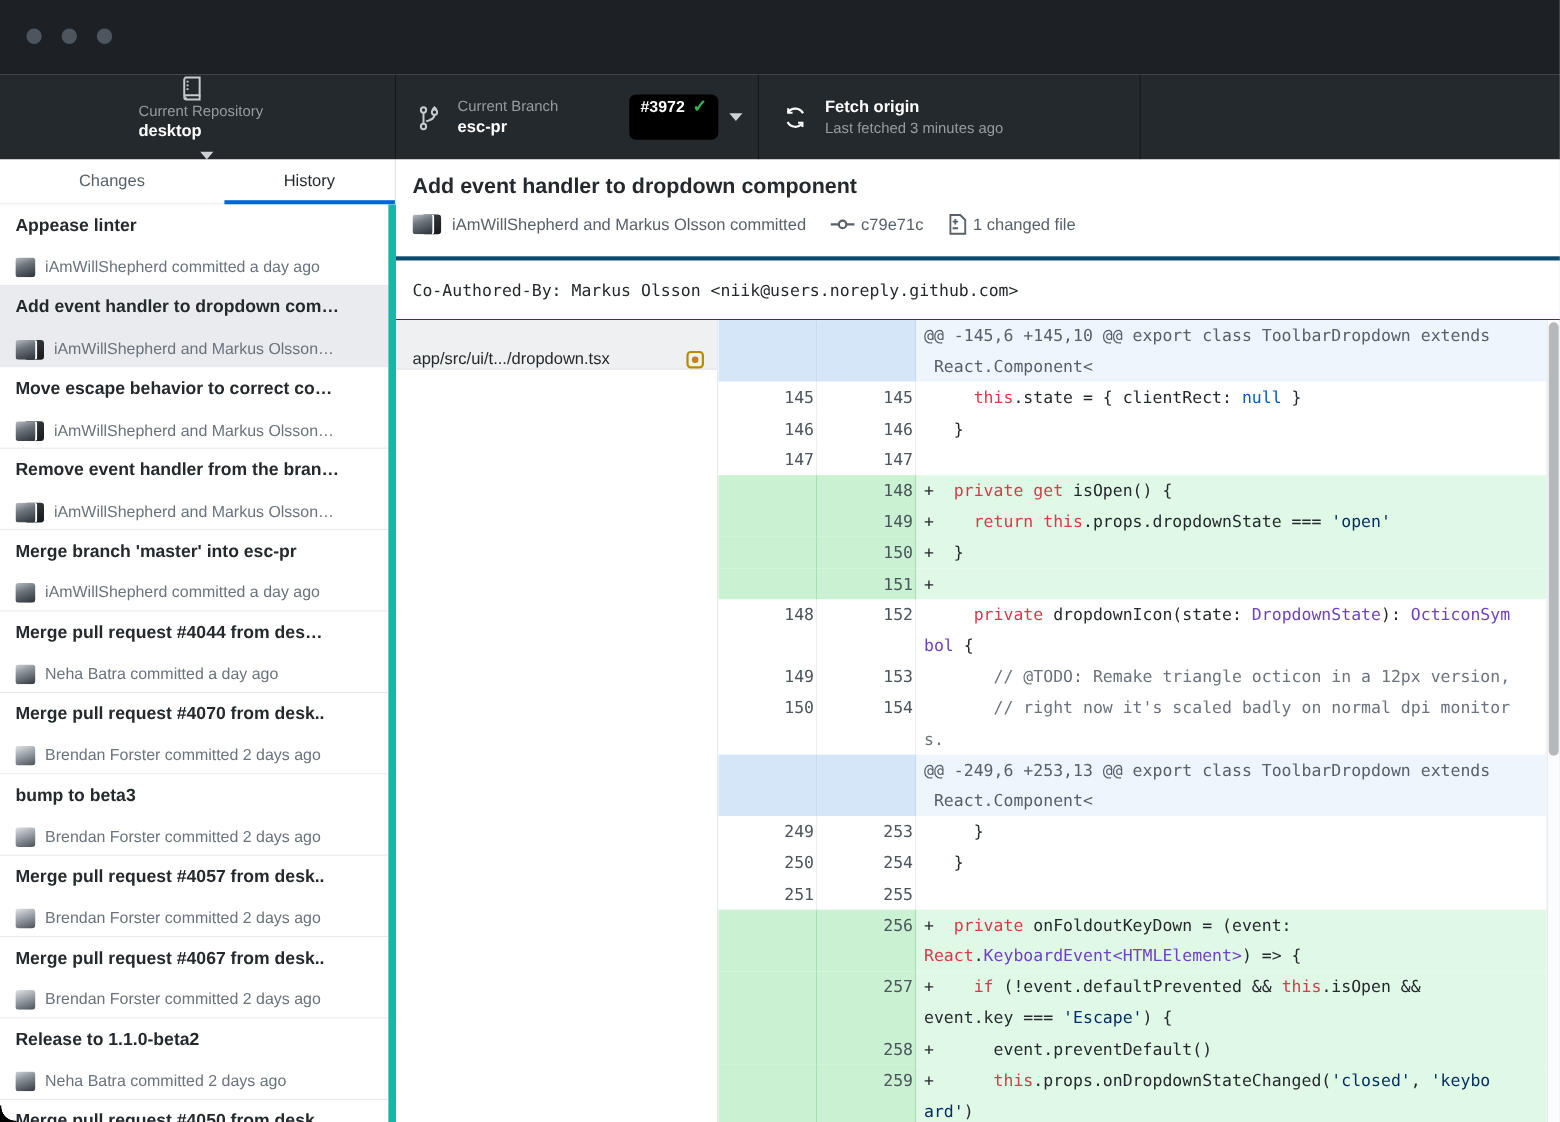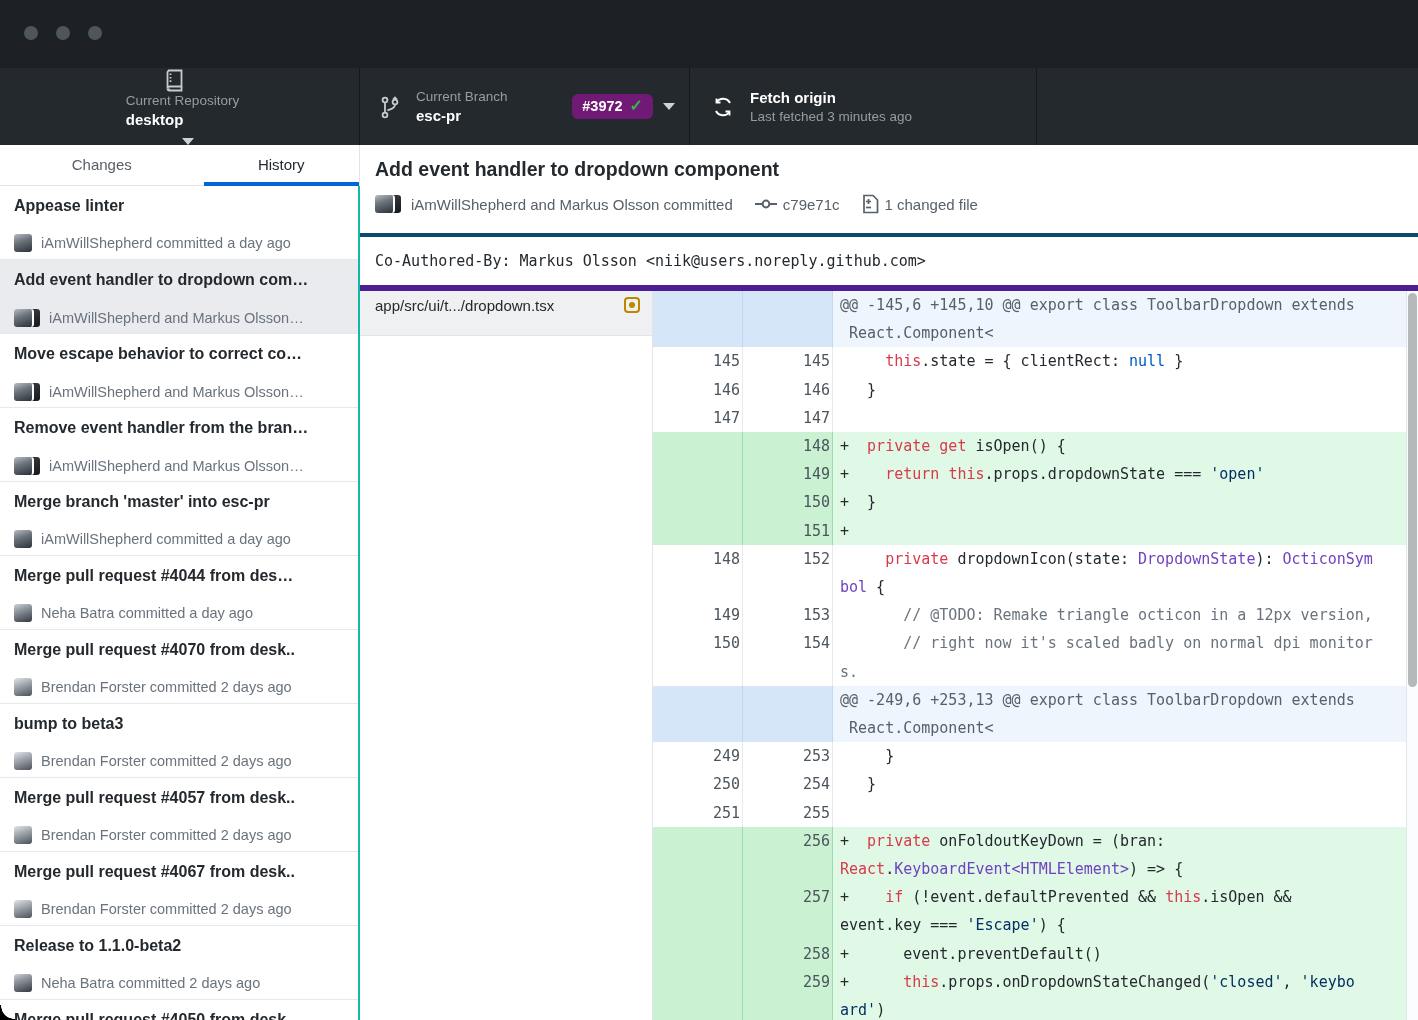--- a/index.html
+++ b/index.html
@@ -16,31 +16,31 @@
   .toolbar { position:absolute; left:0; top:68px; width:1418px; height:77px; background:#24292e; display:flex; }
   .tb-section { height:77px; display:flex; align-items:center; border-right:1px solid #16191c; cursor:default; }
   .tb-repo { width:360px; padding:0 14px 0 20px;flex-direction:column; }
   .tb-branch { width:330px; padding:0 14px 0 20px; }
   .tb-fetch { width:347px; padding:0 14px 0 22px; }
   .tb-icon { flex:0 0 auto; margin-right:16px; color:#c6cbd1; display:flex; }
   .tb-text { flex:1 1 auto; min-width:0; }
   .tb-label { font-size:13.5px; color:#969ca3; line-height:18px; }
   .tb-value { font-size:15px; color:#ffffff; font-weight:bold; line-height:20px; }
   .caret { width:0; height:0; border-left:6px solid transparent; border-right:6px solid transparent; border-top:7px solid #cdd2d7; margin-left:10px; flex:0 0 auto; }
-  .pr-badge { background:#701a75; border-radius:6px; padding:4px 10px 5px; display:flex; align-items:center; gap:7px; margin-left:8px; flex:0 0 auto; }
+  .pr-badge { background:#000000; border-radius:6px; padding:4px 10px 21px; display:flex; align-items:center; gap:7px; margin-left:8px; flex:0 0 auto; }
   .pr-badge .num { color:#fff; font-weight:bold; font-size:14.5px; }
   .pr-badge .check { color:#2dba4e; font-weight:bold; font-size:16px; line-height:14px; }
 
   
   .tabbar { position:absolute; left:0; top:145px; width:360px; height:41px; background:#fff; border-right:1px solid #e1e4e8; border-bottom:1px solid #e1e4e8; display:flex; }
   .tab { width:50%; text-align:center; font-size:15px; line-height:39px; color:#586069; position:relative; cursor:pointer;margin-left:24px; }
   .tab.active { color:#24292e; }
   .tab.active::after { content:""; position:absolute; left:0; right:0; bottom:-1px; height:4px; background:#0366d6; }
 
-  .commit-list { position:absolute; left:0; top:186px; width:360px; height:834px; background:#fff; border-right:2px solid #14b8a6; overflow:hidden; }
+  .commit-list { position:absolute; left:0; top:186px; width:360px; height:834px; background:#fff; border-right:7px solid #14b8a6; overflow:hidden; }
   .commit-row { height:74px; padding:11px 14px 0 14px; border-bottom:1px solid #e6e8eb; background:#fff; cursor:pointer; }
   .commit-row.selected { background:#e9ebee; }
   .commit-row .c-title { font-size:16px; font-weight:bold; color:#24292e; white-space:nowrap; overflow:hidden; }
   .commit-row .c-meta { display:flex; align-items:center; margin-top:19px; font-size:14.5px; color:#6a737d; white-space:nowrap; overflow:hidden; }
 
   
   .av { width:18px; height:18px; border-radius:3px; flex:0 0 auto; }
   .av-will { background:linear-gradient(160deg,#b9bdc2 0%,#6d757d 40%,#2b3036 100%); }
   .av-neha { background:linear-gradient(160deg,#cfd3d8 0%,#8f969e 35%,#33383f 100%); }
   .av-brendan { background:linear-gradient(160deg,#e3e5e8 0%,#9aa1a8 45%,#4a5056 100%); }
@@ -50,25 +50,25 @@
   .av-pair .front { position:absolute; left:0; top:1px; border-right:2px solid #fff; width:20px; }
   .commit-row .c-meta .av, .commit-row .c-meta .av-pair { margin-right:9px; }
 
   
   .commit-header { position:absolute; left:360px; top:145px; width:1058px; height:92px; background:#fff; border-bottom:4px solid #0c4a6e; padding:13px 0 0 15px; }
   .ch-title { font-size:19.5px; font-weight:bold; color:#24292e; }
   .ch-meta { display:flex; align-items:center; margin-top:13px; font-size:15px; color:#586069; }
   .ch-meta .av-pair { margin-right:10px; }
   .ch-meta .sep { width:22px; }
   .ch-meta svg { margin-right:6px; flex:0 0 auto; }
-  .commit-desc { position:absolute; left:360px; top:237px; width:1058px; height:54px; background:#fff; border-bottom:6px solid #4c1d95; display:flex; align-items:center; padding-left:15px; font-family:"DejaVu Sans Mono","Liberation Mono",monospace; font-size:15px; color:#24292e; }
+  .commit-desc { position:absolute; left:360px; top:237px; width:1058px; height:54px; background:#fff; border-bottom:1px solid #4c1d95; display:flex; align-items:center; padding-left:15px; font-family:"DejaVu Sans Mono","Liberation Mono",monospace; font-size:15px; color:#24292e; }
 
   
   .file-panel { position:absolute; left:360px; top:291px; width:293px; height:729px; background:#fff; border-right:1px solid #e1e4e8; }
-  .file-row { height:45px; background:#eef0f2; border-bottom:1px solid #e1e4e8; display:flex; align-items:center; padding:0 12px 16px 15px; font-size:15px; color:#24292e; cursor:pointer; }
+  .file-row { height:45px; background:#eef0f2; border-bottom:1px solid #e1e4e8; display:flex; align-items:flex-end; padding:0 12px 0 15px; font-size:15px; color:#24292e; cursor:pointer; }
   .file-name { flex:1 1 auto; white-space:nowrap; overflow:hidden; }
   .mod-icon { width:16px; height:16px; border:2px solid #bf8700; border-radius:4px; position:relative; flex:0 0 auto; }
   .mod-icon::after { content:""; position:absolute; left:3px; top:3px; width:6px; height:6px; border-radius:50%; background:#bf8700; }
 
   
   .diff { position:absolute; left:653px; top:291px; width:753px; height:729px; background:#fff; overflow:hidden; font-family:"DejaVu Sans Mono","Liberation Mono",monospace; font-size:15px; line-height:28.2px; }
   .diff-row { display:flex; width:100%; }
   .gut { width:90px; flex:0 0 auto; text-align:right; padding-right:2px; color:#4c555d; }
   .code { flex:1 1 auto; padding-left:7px; white-space:pre; overflow:hidden; color:#24292e; }
   .row-ctx .gut { background:#fff; border-right:1px solid #e8ebee; }
@@ -361,21 +361,21 @@
         <div class="code"><div><span class="c-p">   }</span></div></div>
       </div>
       <div class="diff-row row-ctx">
         <div class="gut">251</div>
         <div class="gut">255</div>
         <div class="code"><div>&nbsp;</div></div>
       </div>
       <div class="diff-row row-add">
         <div class="gut"></div>
         <div class="gut">256</div>
-        <div class="code"><div><span class="c-p">+  </span><span class="c-kw">private</span><span class="c-p"> onFoldoutKeyDown = (bran:</span></div><div><span class="c-kw">React</span><span class="c-p">.</span><span class="c-type">KeyboardEvent&lt;HTMLElement&gt;</span><span class="c-p">) =&gt; {</span></div></div>
+        <div class="code"><div><span class="c-p">+  </span><span class="c-kw">private</span><span class="c-p"> onFoldoutKeyDown = (event:</span></div><div><span class="c-kw">React</span><span class="c-p">.</span><span class="c-type">KeyboardEvent&lt;HTMLElement&gt;</span><span class="c-p">) =&gt; {</span></div></div>
       </div>
       <div class="diff-row row-add">
         <div class="gut"></div>
         <div class="gut">257</div>
         <div class="code"><div><span class="c-p">+    </span><span class="c-kw">if</span><span class="c-p"> (!event.defaultPrevented &amp;&amp; </span><span class="c-kw">this</span><span class="c-p">.isOpen &amp;&amp;</span></div><div><span class="c-p">event.key === </span><span class="c-str">'Escape'</span><span class="c-p">) {</span></div></div>
       </div>
       <div class="diff-row row-add">
         <div class="gut"></div>
         <div class="gut">258</div>
         <div class="code"><div><span class="c-p">+      event.preventDefault()</span></div></div>

